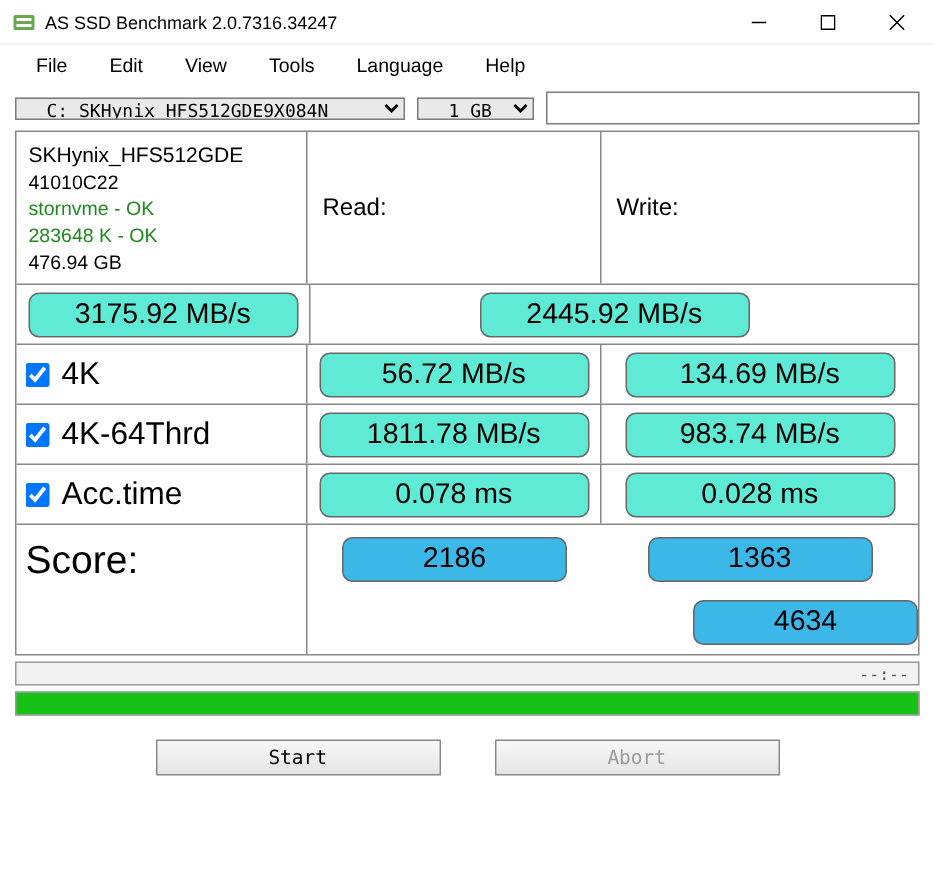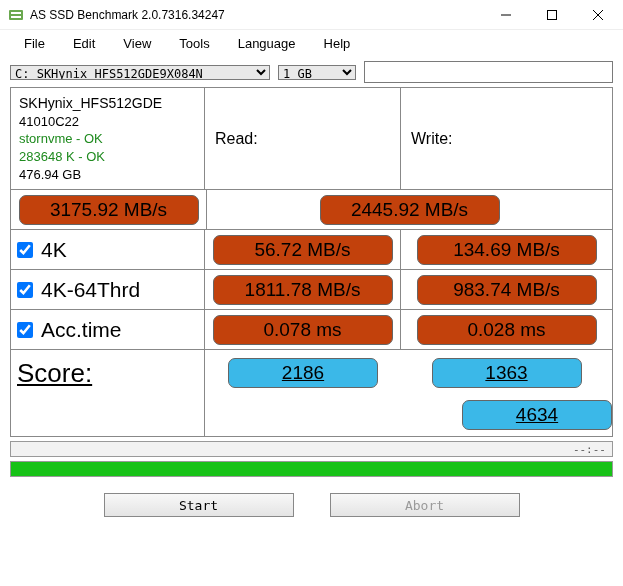--- a/index.html
+++ b/index.html
@@ -8,21 +8,21 @@
 .titlebar { height: 30px; display: flex; align-items: center; padding: 0 2px 0 8px; border-bottom: 1px solid #eee; justify-content: center; }
 .titlebar .icon { width: 16px; height: 16px; margin-right: 6px; }
 .titlebar .title { flex: 1; font-size: 12px; }
 .winbtn { width: 46px; height: 30px; display: flex; align-items: center; justify-content: center; font-size: 10px; color: #333; }
 .winbtn svg { width: 10px; height: 10px; }
 
 .menubar { display: flex; gap: 0; padding: 2px 10px; }
 .menuitem { padding: 4px 14px; font-size: 13px; }
 
 .toolbar { display: flex; align-items: center; padding: 4px 10px; gap: 8px; }
-.toolbar select { height: 15px; font-family: monospace; font-size: 12px; border: 1px solid #7a7a7a; background: #e9e9e9; }
+.toolbar select { height: 15px; font-family: monospace; font-size: 12px; border: 1px solid #7a7a7a; background: #e9e9e9; padding-left: 16px; }
 .drive-select { width: 260px; }
 .size-select { width: 78px; }
 .toolbar input { flex: 1; height: 22px; border: 1px solid #7a7a7a; padding: 0 4px; }
 
 .content { padding: 0 10px; }
 .grid { border: 1px solid #888; }
 .row { display: flex; border-bottom: 1px solid #888; min-height: 40px; }
 .row:last-child { border-bottom: none; }
 .cell { border-right: 1px solid #888; display: flex; align-items: center; justify-content: center; padding: 4px; }
 .cell:last-child { border-right: none; }
@@ -33,28 +33,28 @@
 .info-row { min-height: 96px; }
 .info-cell { flex-direction: column; align-items: flex-start; padding: 6px 8px; font-size: 13px; line-height: 1.35; }
 .info-cell .drv { font-size: 14px; }
 .ok { color: #1e8a1e; }
 
 .hdr { font-size: 16px; justify-content: flex-start; padding-left: 10px; }
 
 .test-label { font-size: 21px; }
 .chk { width: 16px; height: 16px; margin-right: 8px; flex-shrink: 0; }
 
-.pill { background: #c2410c; border: 1px solid #666; border-radius: 7px; width: 180px; height: 30px; display: flex; align-items: center; justify-content: center; font-size: 19px; }
+.pill { background: #5eead4; border: 1px solid #666; border-radius: 7px; width: 180px; height: 30px; display: flex; align-items: center; justify-content: center; font-size: 19px; }
 .pill-blue { background: #3bb8e8; }
 .pill-sm { width: 150px; }
 
 .score-row { min-height: 46px; }
 .score-row .c1 { font-size: 26px; }
 .score-total-row { display: flex; justify-content: flex-end; padding: 4px 0 6px; min-height: 40px; }
-.score-block { display: flex; flex-direction: column; text-decoration: underline; }
+.score-block { display: flex; flex-direction: column; }
 
 .bars { padding: 4px 10px 8px; }
 .bar { height: 16px; border: 1px solid #999; margin-bottom: 4px; display: flex; align-items: center; justify-content: flex-end; padding-right: 6px; font-family: monospace; font-size: 11px; color: #555; background: #f2f2f2; }
 .bar.green { background: #17c217; }
 
 .footer { display: flex; justify-content: center; gap: 36px; padding: 4px 0 10px; }
 .footer button { width: 190px; height: 24px; font-family: monospace; font-size: 13px; border: 1px solid #888; background: linear-gradient(#f8f8f8,#e4e4e4); }
 .footer button:disabled { color: #9a9a9a; }
 
 </style>

